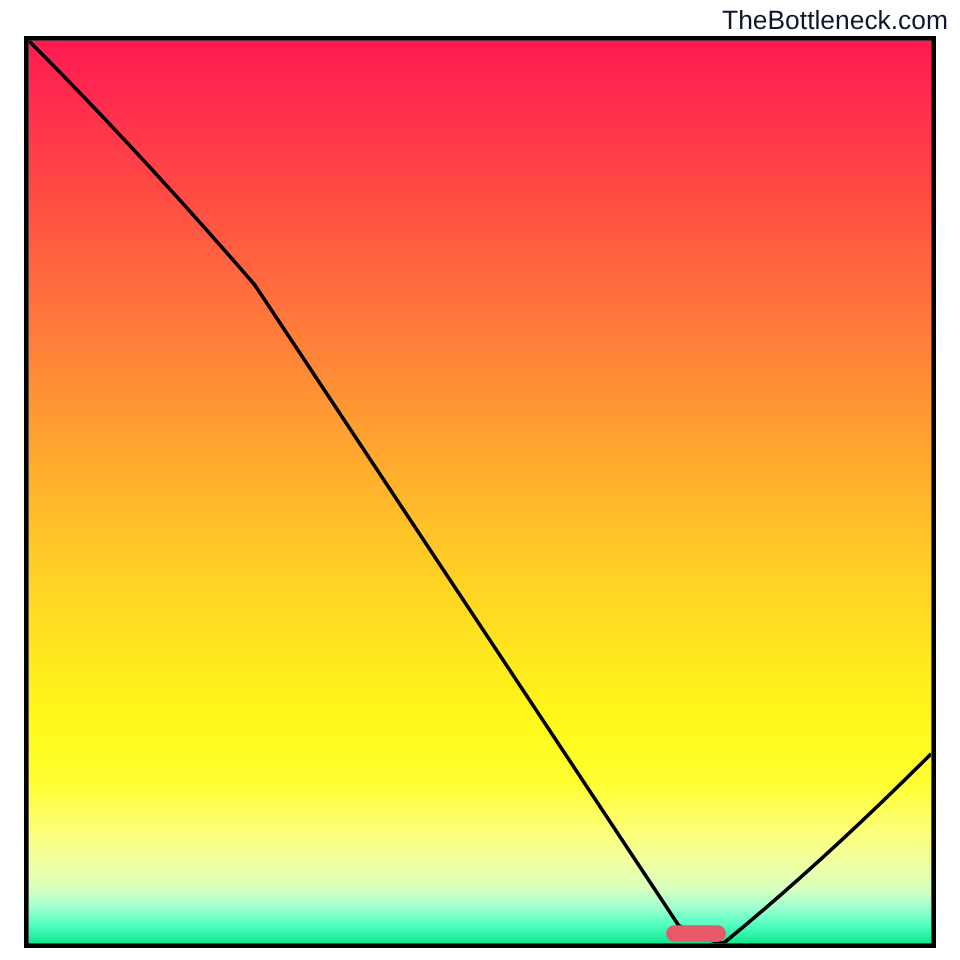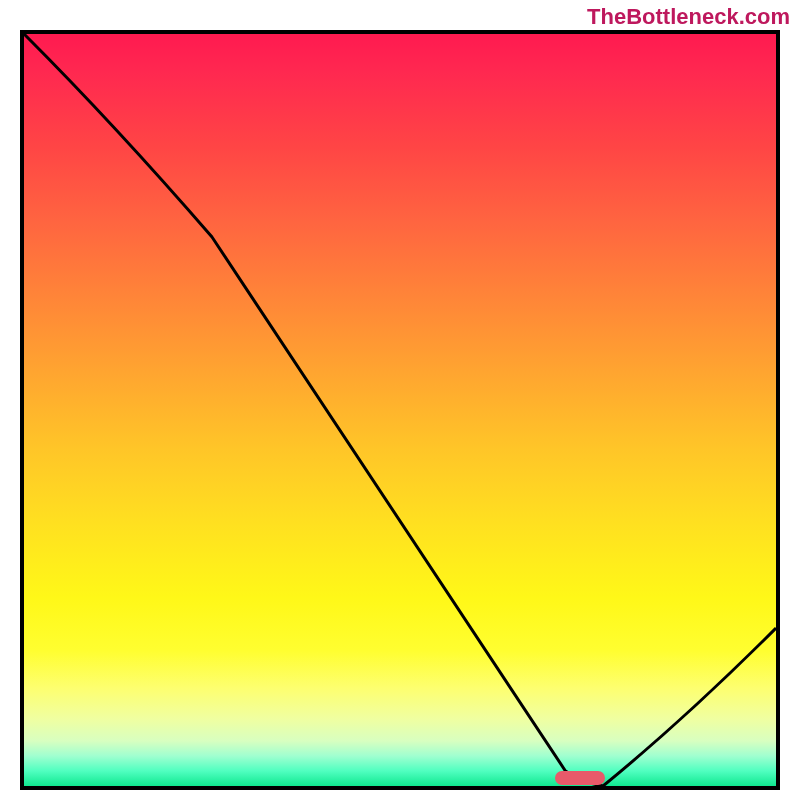--- a/index.html
+++ b/index.html
@@ -12,22 +12,22 @@
       height: 800px;
       background: #fff;
       position: relative;
       font-family: Arial, sans-serif;
     }
     .watermark {
       position: absolute;
       top: 4px;
       right: 10px;
       font-size: 22px;
-      font-weight: bold;
-      color: #be185d;
+      font-weight: normal;
+      color: #0f172a;
       z-index: 10;
     }
     .chart-container {
       position: absolute;
       top: 30px;
       left: 20px;
       width: 760px;
       height: 760px;
       border: 4px solid #000;
     }

